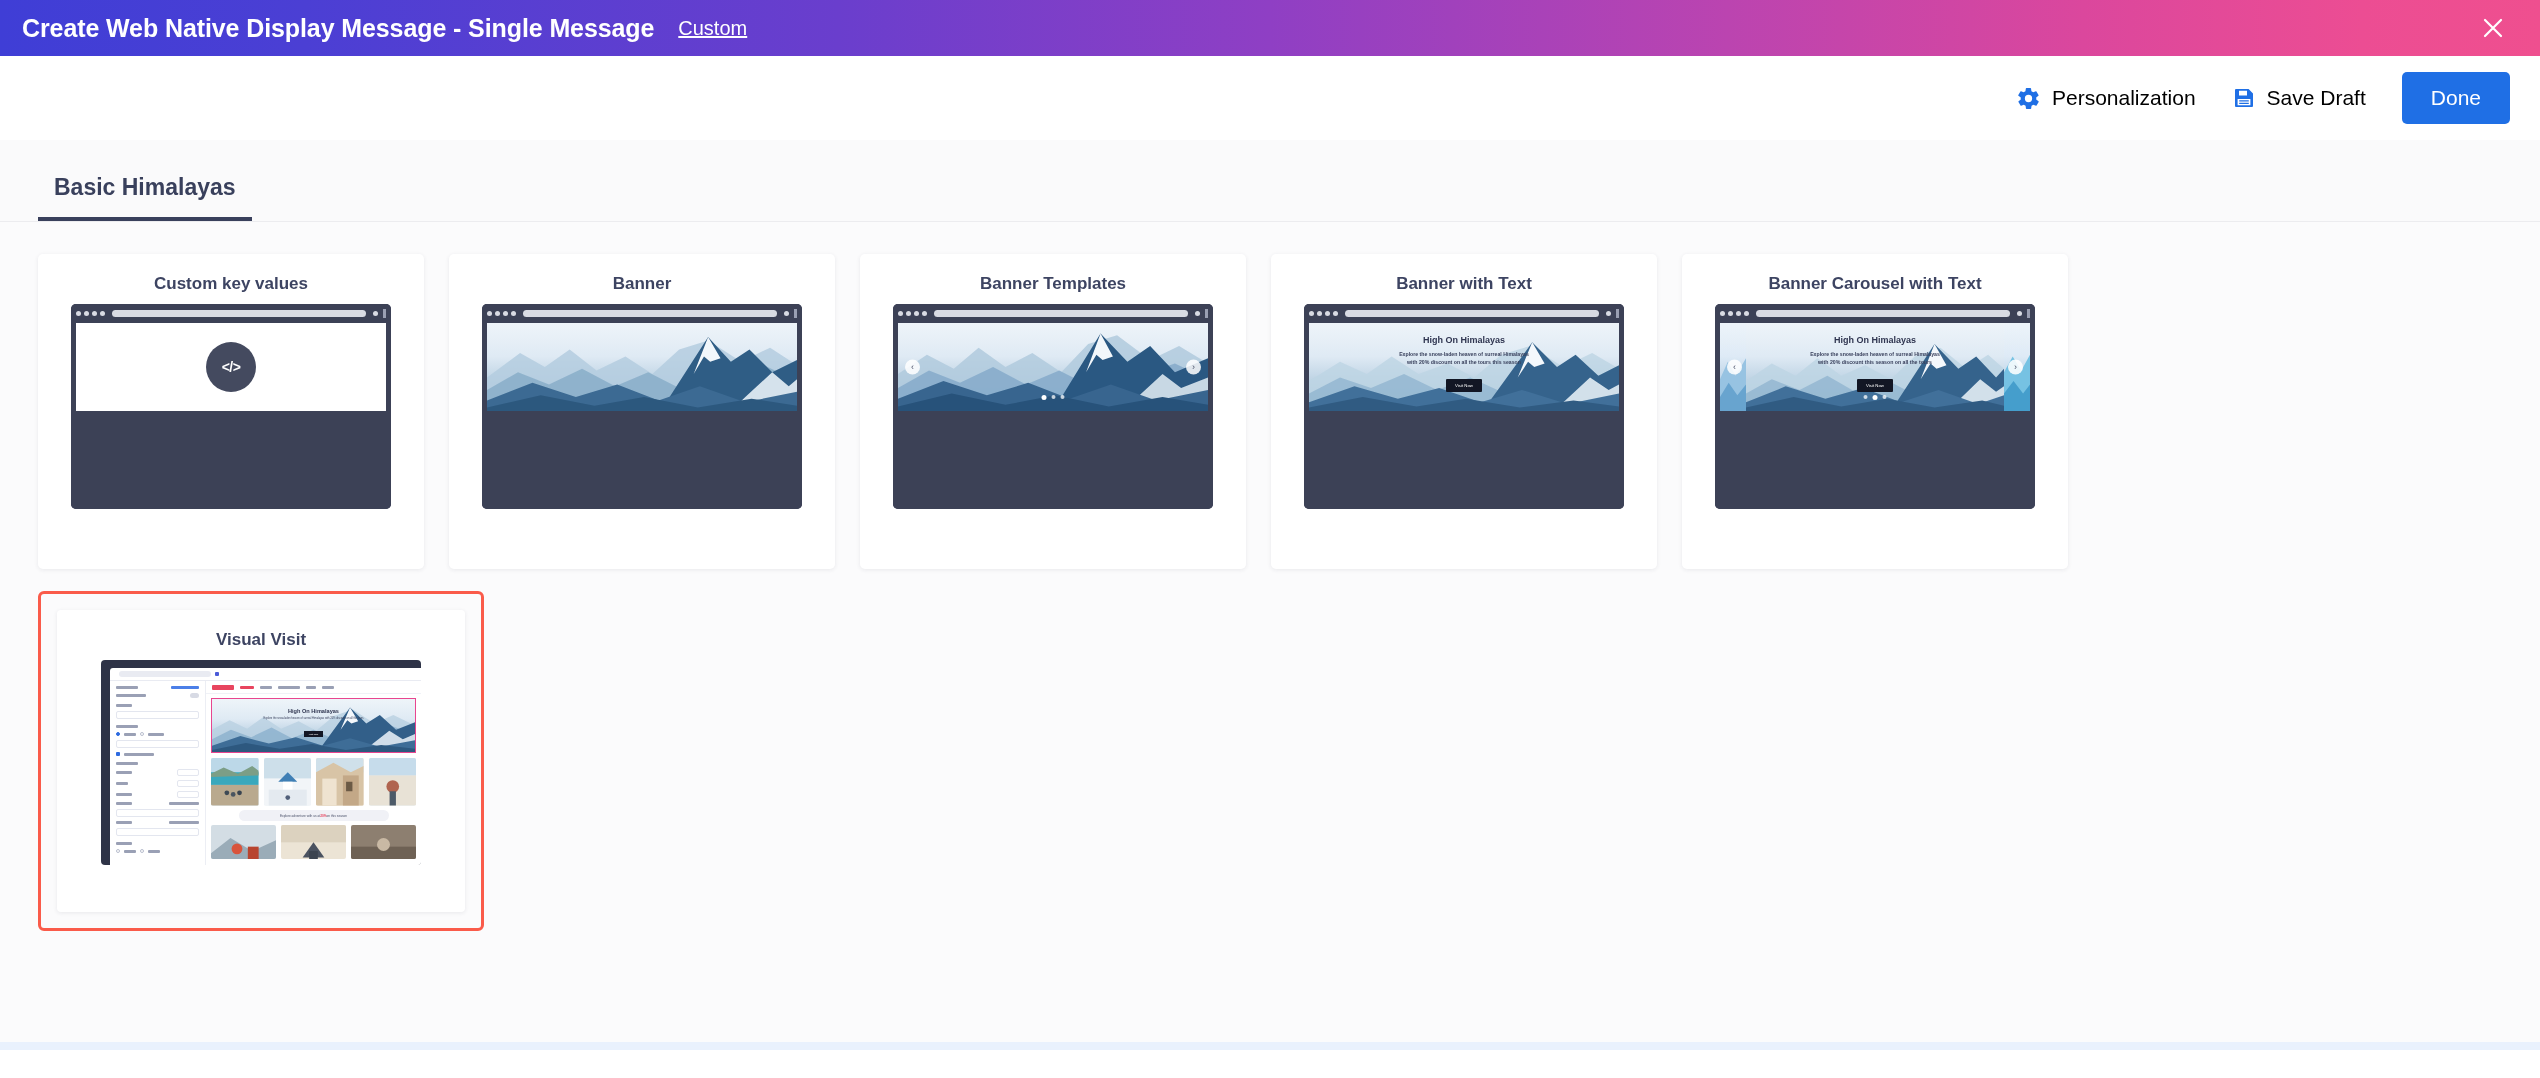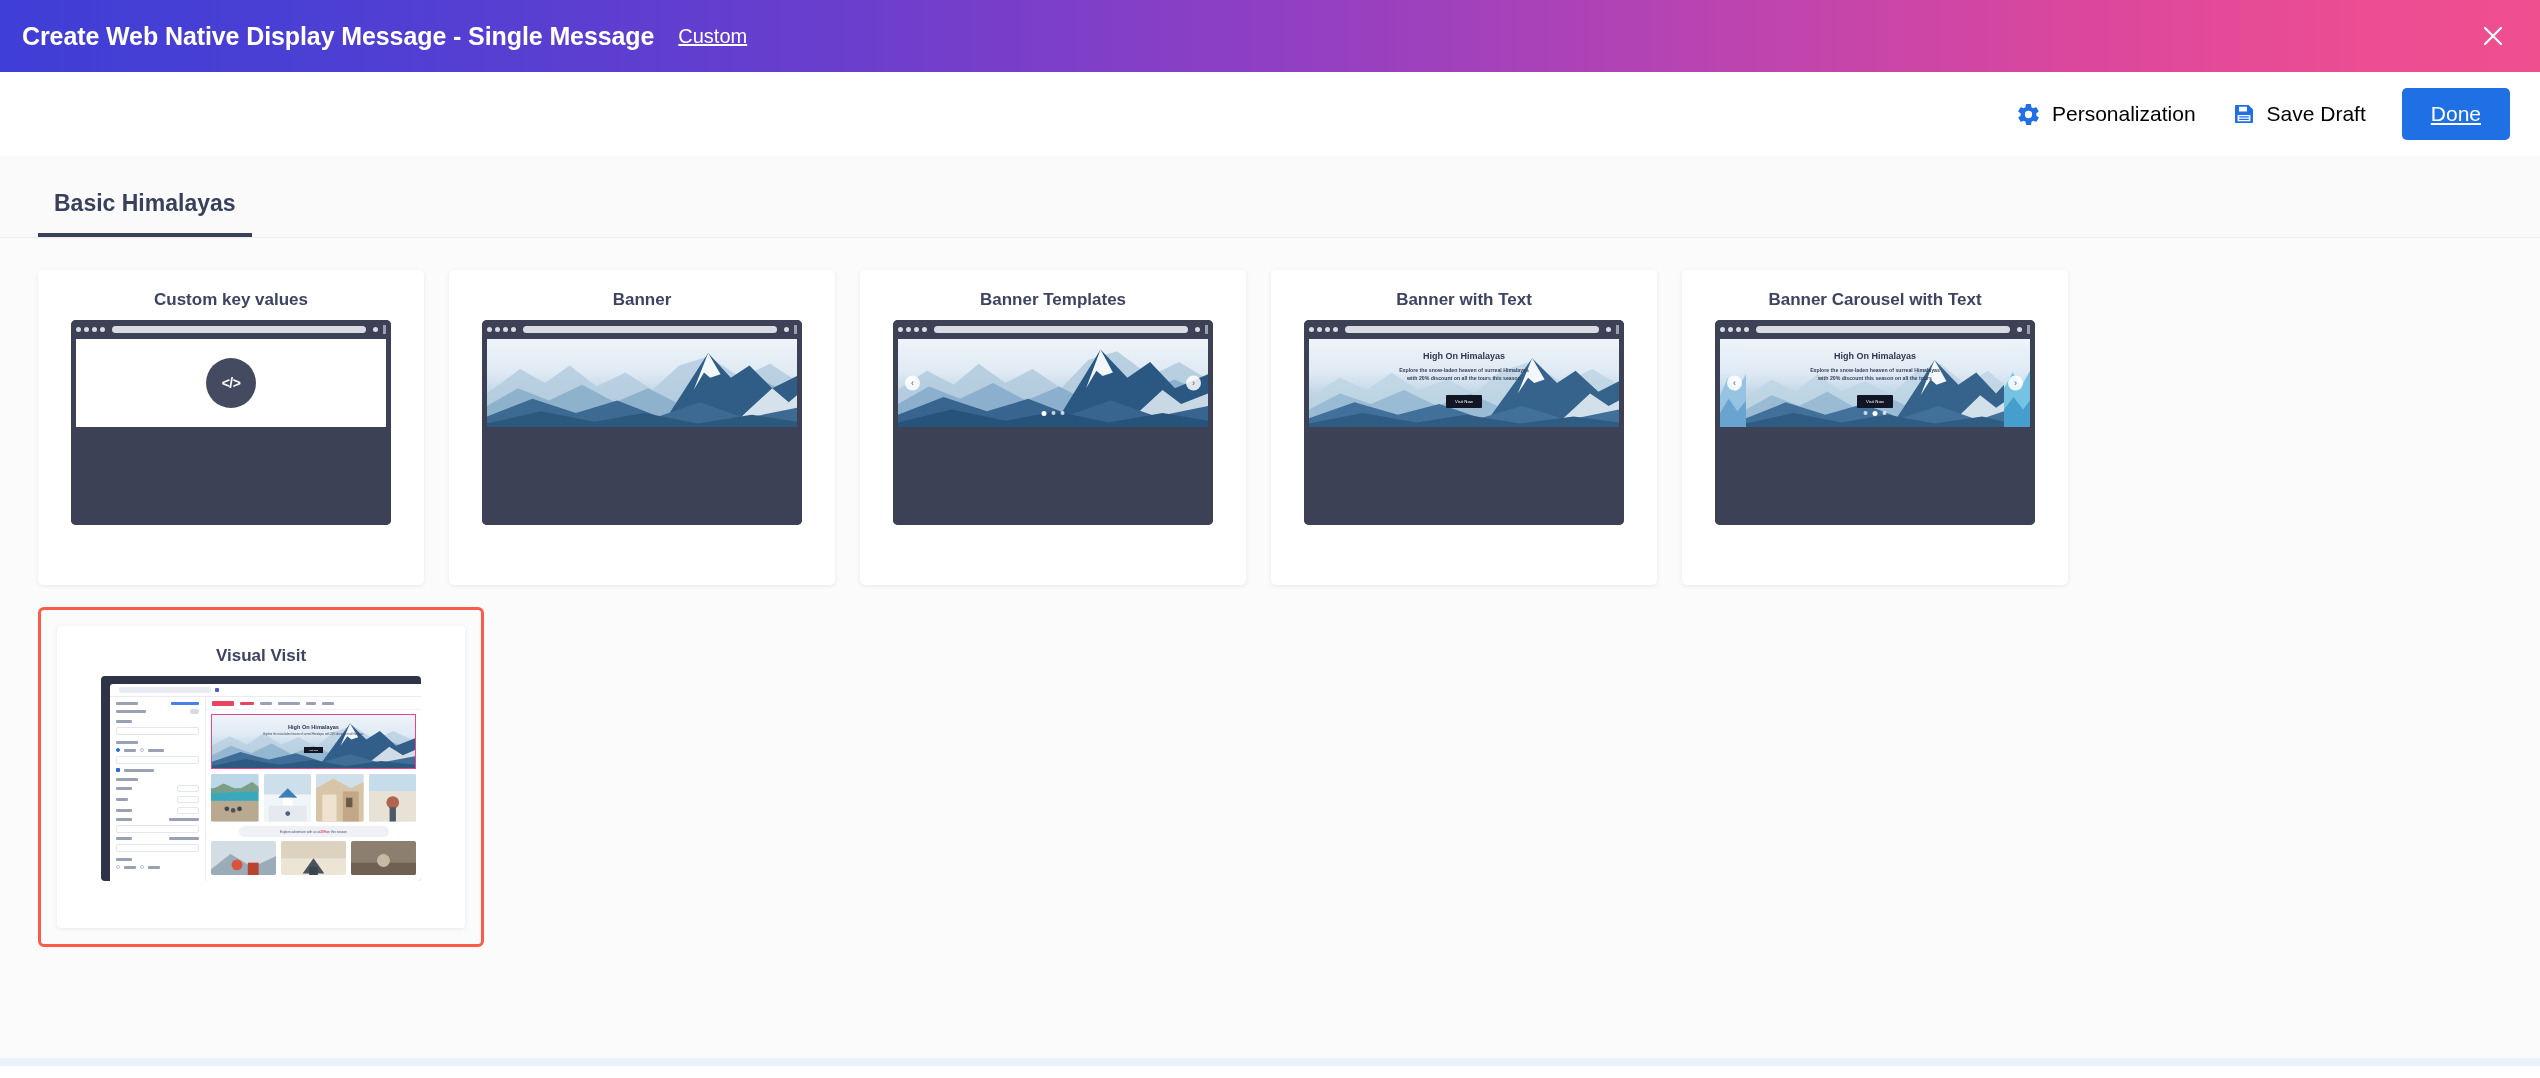--- a/index.html
+++ b/index.html
@@ -9,21 +9,21 @@
     width: 2540px;
     height: 1078px;
     overflow: hidden;
     background: #ffffff;
     font-family: "Liberation Sans", sans-serif;
   }
 
   
   .titlebar {
     position: relative;
-    height: 72px;
+    height: 56px;
     width: 100%;
     background: linear-gradient(90deg,
       #3f3ed6 0%,
       #4b3fd4 12%,
       #6a3ecd 33%,
       #8f3fc4 50%,
       #bb44b0 68%,
       #db479d 82%,
       #ec4d93 93%,
       #ef4f8f 100%);
@@ -82,21 +82,20 @@
     background: #1f6fe5;
     color: #ffffff;
     font-size: 21px;
     border: none;
     border-radius: 5px;
     padding: 0 29px;
     height: 52px;
     cursor: pointer;
     font-family: "Liberation Sans", sans-serif;
     white-space: nowrap;
-    text-decoration: underline;
   }
 
   
   .tabbar {
     height: 82px;
     background: #fafafb;
     border-bottom: 1px solid #ececef;
     display: flex;
     align-items: flex-end;
     padding-left: 38px;

